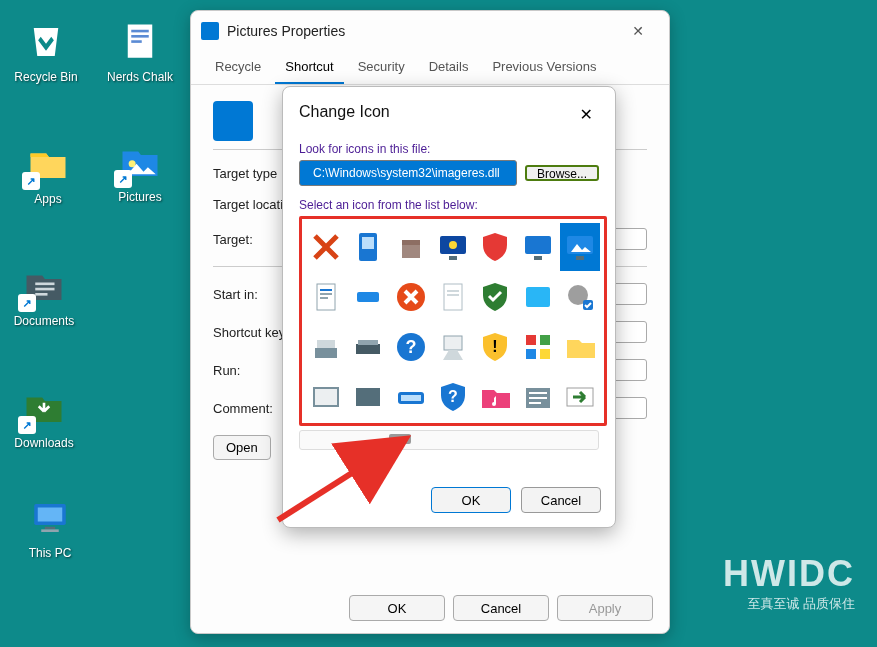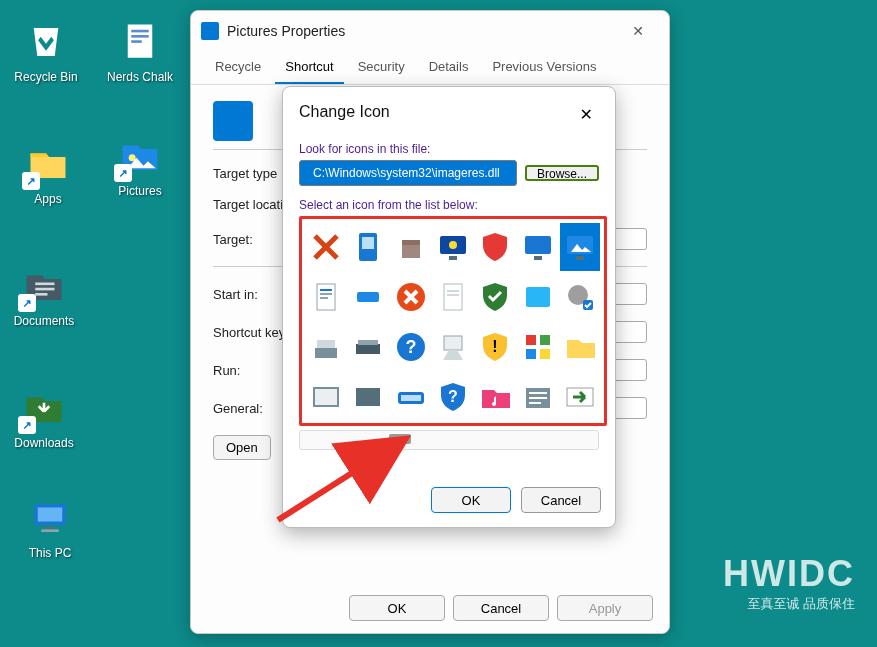--- a/index.html
+++ b/index.html
@@ -191,21 +191,21 @@
 <div class="desktop-icon" style="left:12px; top:140px">
   <div class="glyph" style="position:relative">
       <svg viewBox="0 0 48 48">
         <path fill="#ffd65c" d="M4 12h18l3 4h19v24H4z"></path>
         <path fill="#ffca28" d="M4 12h18l3 4H4z"></path>
       </svg>
       <span class="shortcut-arrow"></span>
     </div>
   <div class="label">Apps</div>
 </div>
-<div class="desktop-icon" style="left:104px; top:132px">
+<div class="desktop-icon" style="left:104px; top:138px">
   <div class="glyph" style="position:relative">
       <svg viewBox="0 0 48 48">
         <path fill="#1e88e5" d="M4 12h18l3 4h19v24H4z"></path>
         <circle cx="15" cy="26" r="4" fill="#fff176"></circle>
         <path fill="#fff" d="M10 38l10-12 8 9 5-5 9 8z"></path>
       </svg>
       <span class="shortcut-arrow"></span>
     </div>
   <div class="label">Pictures</div>
 </div>
@@ -281,21 +281,21 @@
       </div>
     <div class="row">
         <span class="lbl">Shortcut key</span>
         <input class="inp" style="">
       </div>
     <div class="row">
         <span class="lbl">Run:</span>
         <input class="inp" style="">
       </div>
     <div class="row">
-        <span class="lbl">General:</span>
+        <span class="lbl">Comment:</span>
         <input class="inp" style="">
       </div>
     <button class="open-btn">Open</button>
   </div>
   <div class="footer">
     <button class="wbtn">OK</button>
     <button class="wbtn">Cancel</button>
     <button class="wbtn disabled">Apply</button>
   </div>
 </div>

